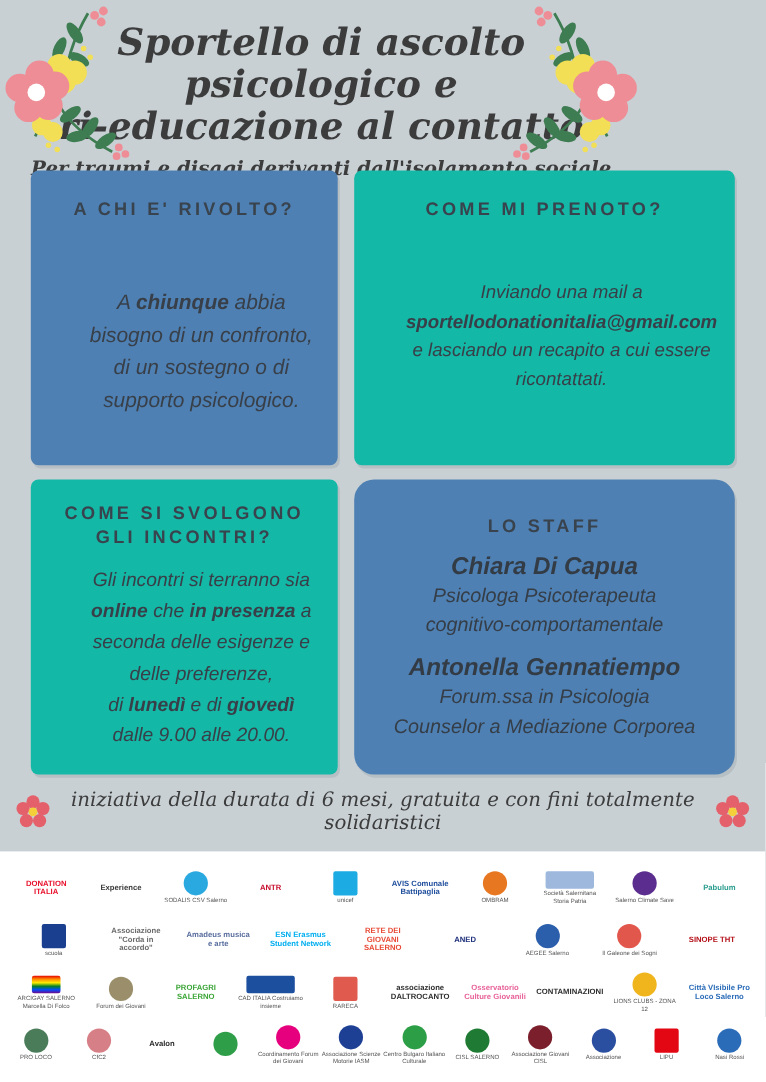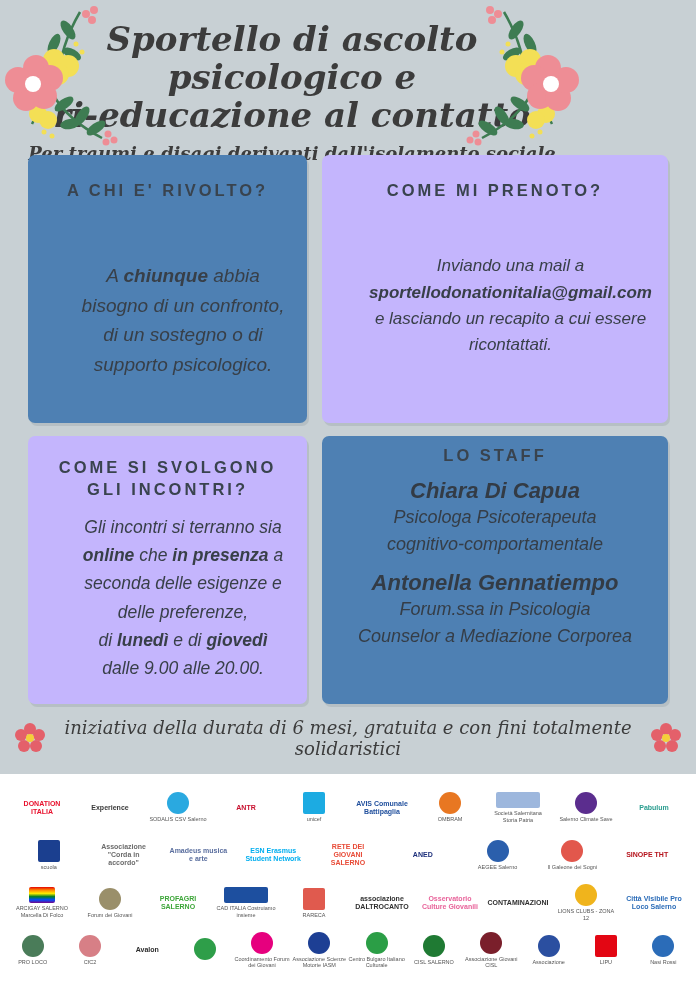--- a/index.html
+++ b/index.html
@@ -31,37 +31,37 @@
   .grid{
     position:absolute;top:155px;left:28px;width:640px;
     display:grid;grid-template-columns:1fr 1fr;gap:13px 15px;
   }
   .card{
     height:268px;border-radius:7px;box-sizing:border-box;
     padding:24px 16px 12px 16px;text-align:center;
     box-shadow:2px 3px 0 rgba(60,70,80,0.12);
   }
   .card.blue{background:#4e80b3;}
-  .card.peach{background:#c4b5fd;}
+  .card.peach{background:#14b8a6;}
   .card-heading{
     font-size:16.5px;font-weight:bold;letter-spacing:3px;
     color:#39434e;line-height:1.35;
   }
   .card-body{
     font-style:italic;color:#383f48;
     font-size:18.5px;line-height:1.55;margin-left:31px;
   }
   .card-body b{font-style:italic;}
   #card-rivolto .card-body{margin-top:60px;font-size:19px;}
   #card-prenoto .card-body{margin-top:52px;font-size:17px;text-align:center;}
   #card-prenoto .email{display:block;}
   #card-incontri{padding-top:20px;}
   #card-incontri .card-body{margin-top:12px;font-size:17.5px;line-height:1.62;}
   #card-incontri p{margin:0;}
-  #card-staff{padding-top:8px;}
+  #card-staff{padding-top:32px;border-radius:18px;}
   .staff-member{margin-top:12px;}
   .staff-name{font-style:italic;font-weight:bold;font-size:22px;color:#333b45;}
   .staff-role{font-style:italic;font-size:18px;color:#353d47;line-height:1.5;}
   
   .note-row{
     position:absolute;top:712px;left:0;width:696px;height:52px;
     display:flex;align-items:center;justify-content:space-between;
     box-sizing:border-box;padding:0 14px;
   }
   .note-text{

